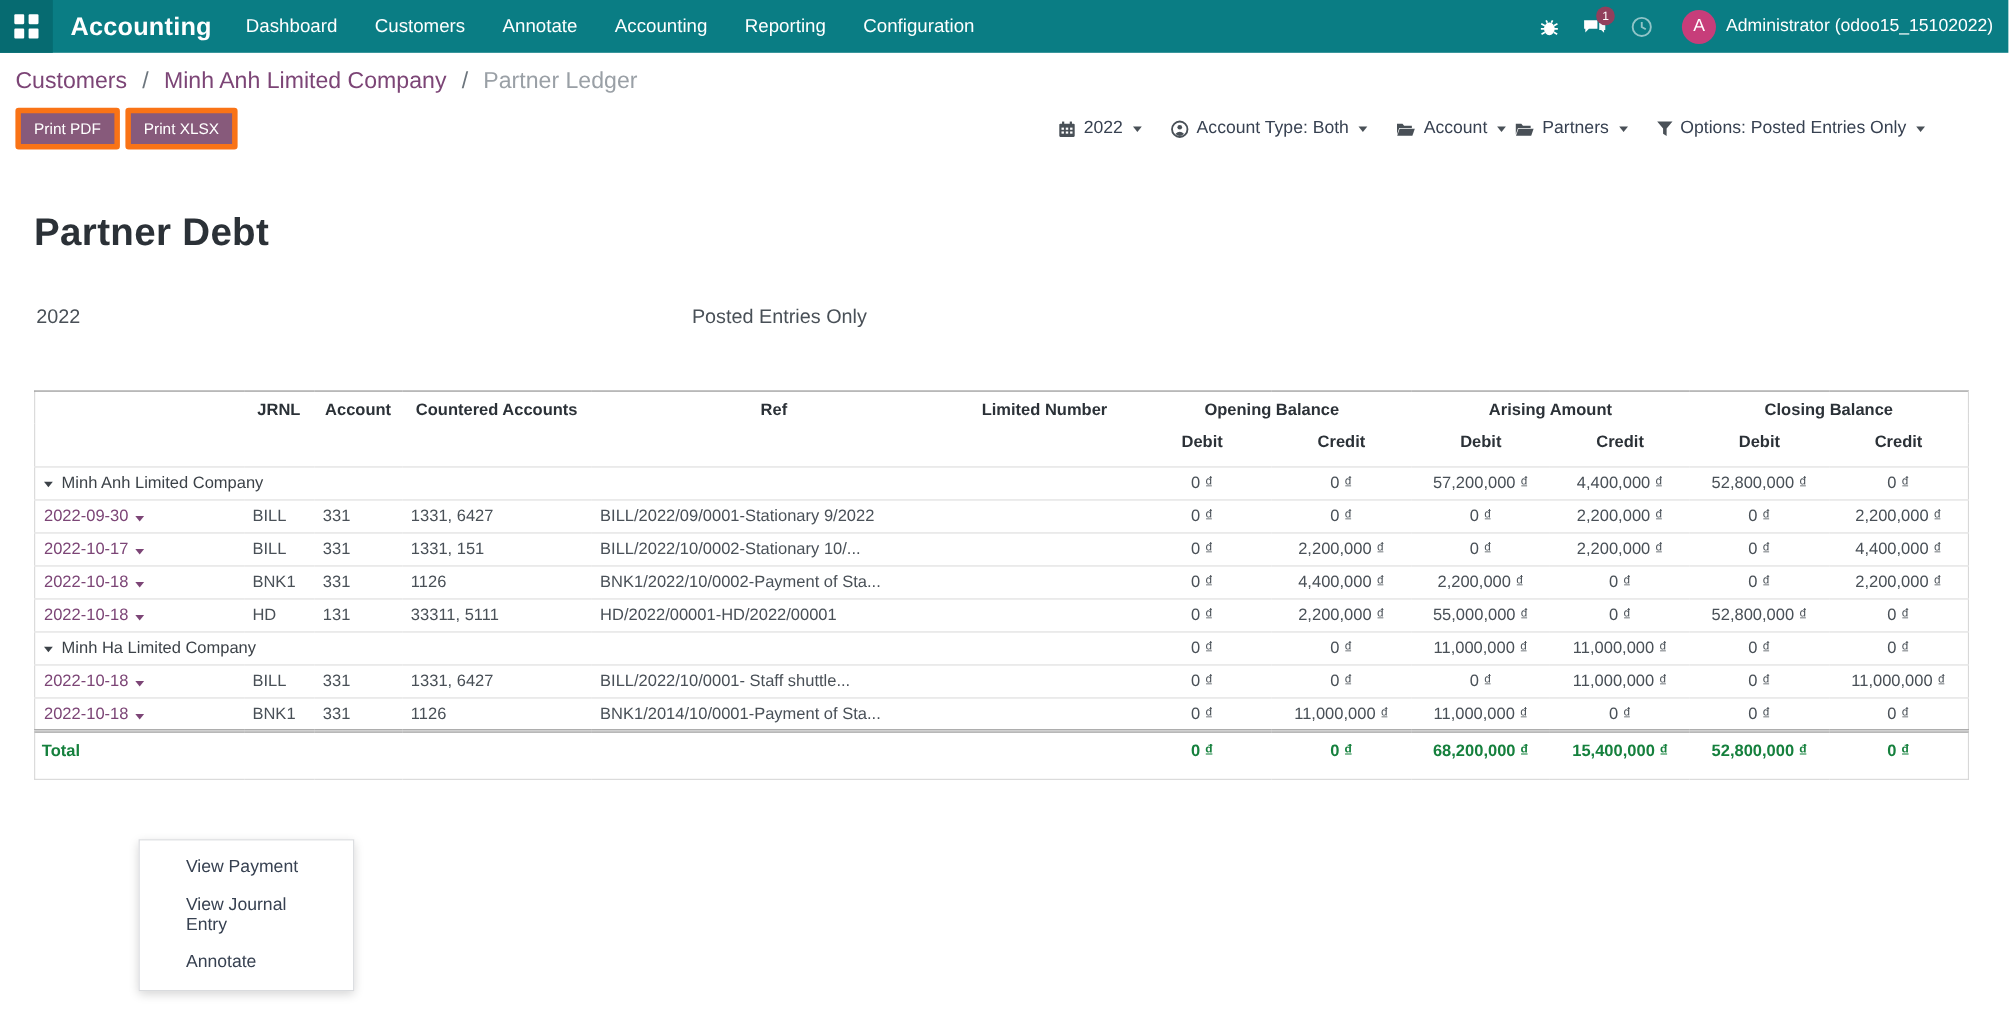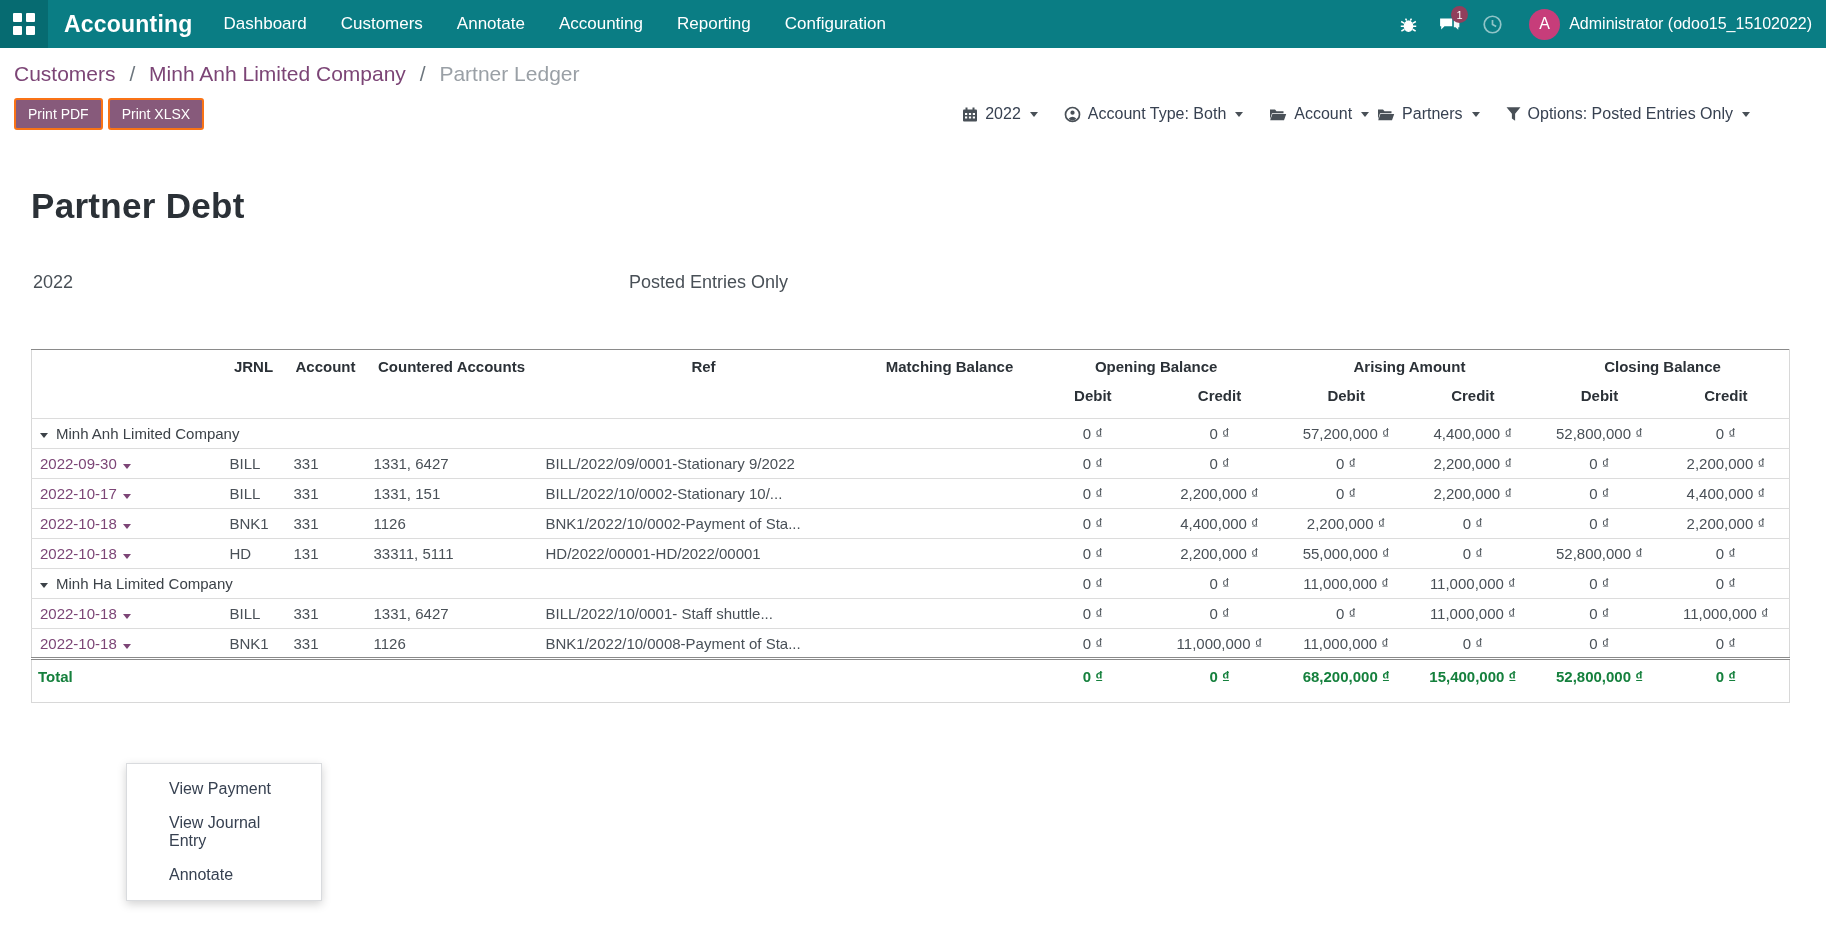--- a/index.html
+++ b/index.html
@@ -22,21 +22,21 @@
   .username { font-size:16px; color:#fff; white-space:nowrap; cursor:pointer; }
 
   
   .control-panel { padding:14px 16px 12px 14px; }
   .breadcrumb { font-size:21px; color:#8b929a; }
   .breadcrumb .bc-link { color:#7c4576; cursor:pointer; }
   .breadcrumb .bc-sep { color:#6c757d; margin:0 8px; }
   .breadcrumb .bc-current { color:#9aa0a6; }
   .cp-row { display:flex; align-items:center; justify-content:space-between; margin-top:12px; }
   .buttons { display:flex; gap:5px; }
-  .btn { background:#875a7b; border:2px solid #f97316; color:#fff; font-size:14px; padding:6px 12px; border-radius:3px; cursor:pointer; font-family:inherit;text-align:right; }
+  .btn { background:#875a7b; border:5px solid #f97316; color:#fff; font-size:14px; padding:6px 12px; border-radius:3px; cursor:pointer; font-family:inherit;text-align:right; }
   .filters { display:flex; align-items:center; gap:26px; padding-right:60px; }
   .filter { display:flex; align-items:center; gap:7px; font-size:16px; color:#374151; cursor:pointer; white-space:nowrap; }
   .filter svg { display:block; }
   .tri { display:inline-block; width:0; height:0; border-left:4.5px solid transparent; border-right:4.5px solid transparent; border-top:5.5px solid #495057; }
   .tri.purple { border-top-color:#7c4576; margin-left:6px; }
   .tri.dark { border-top-color:#3c4248; margin-right:8px; position:relative; top:-1px; }
   .filter .tri { margin-left:2px; }
   .fgroup2 { display:flex; align-items:center; gap:8px; }
 
   
@@ -221,21 +221,21 @@
         <col>
         <col>
     </colgroup>
     <thead>
       <tr class="h1">
         <th rowspan="2"></th>
         <th rowspan="2">JRNL</th>
         <th rowspan="2">Account</th>
         <th rowspan="2">Countered Accounts</th>
         <th rowspan="2">Ref</th>
-        <th rowspan="2">Matching Balance</th>
+        <th rowspan="2">Limited Number</th>
         <th colspan="2">Opening Balance</th>
         <th colspan="2">Arising Amount</th>
         <th colspan="2">Closing Balance</th>
       </tr>
       <tr class="h2">
         <th>Debit</th>
         <th>Credit</th>
         <th>Debit</th>
         <th>Credit</th>
         <th>Debit</th>
@@ -329,21 +329,21 @@
           <td class="c-amount">0 ₫</td>
           <td class="c-amount">11,000,000 ₫</td>
           <td class="c-amount">0 ₫</td>
           <td class="c-amount">11,000,000 ₫</td>
         </tr>
         <tr class="entry-row">
           <td class="c-date"><span class="date-link">2022-10-18<span class="tri purple"></span></span></td>
           <td class="c-jrnl">BNK1</td>
           <td class="c-account">331</td>
           <td class="c-countered">1126</td>
-          <td class="c-ref">BNK1/2022/10/0008-Payment of Sta...</td>
+          <td class="c-ref">BNK1/2014/10/0001-Payment of Sta...</td>
           <td class="c-matching"></td>
           <td class="c-amount">0 ₫</td>
           <td class="c-amount">11,000,000 ₫</td>
           <td class="c-amount">11,000,000 ₫</td>
           <td class="c-amount">0 ₫</td>
           <td class="c-amount">0 ₫</td>
           <td class="c-amount">0 ₫</td>
         </tr>
       </tbody>
     <tfoot>

